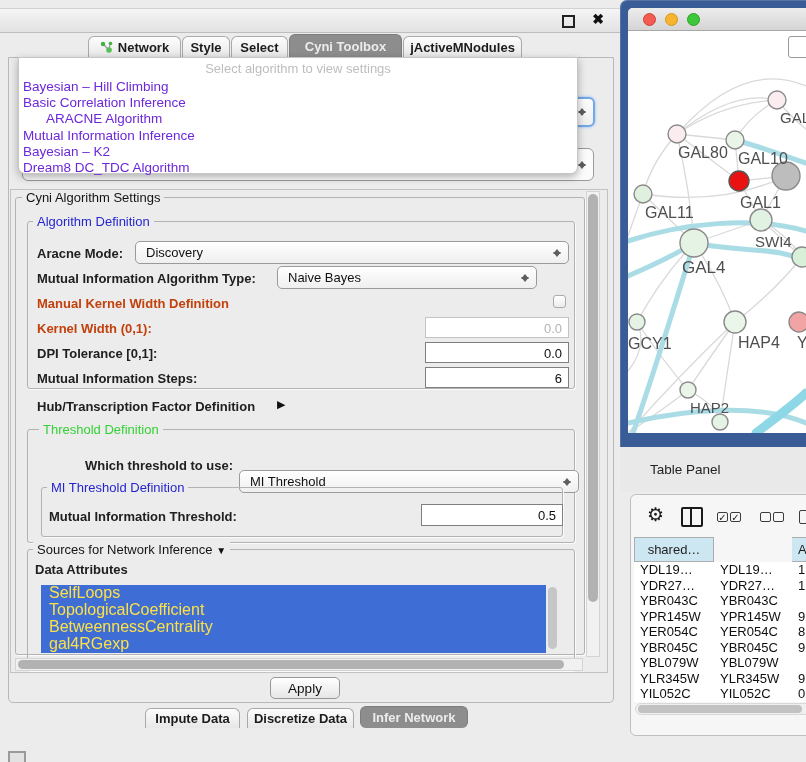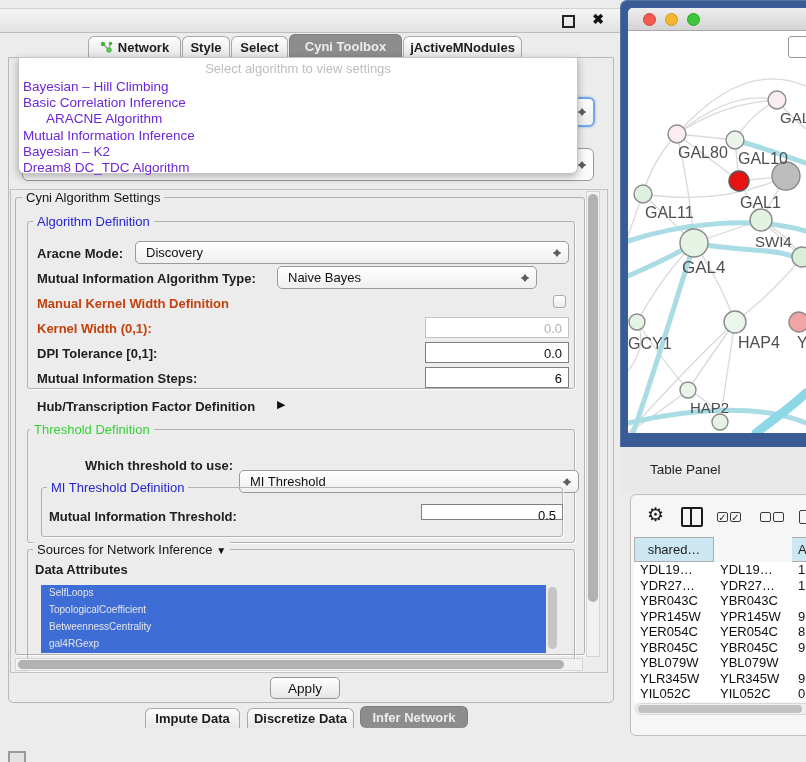--- a/index.html
+++ b/index.html
@@ -51,22 +51,22 @@
   .combo .cv{position:absolute;left:10px;top:3px;}
   .spin{position:absolute;right:6px;top:50%;width:9px;height:16px;margin-top:-8px;}
   .spin:before{content:"";position:absolute;left:0;top:0;border:4px solid transparent;border-bottom:5px solid #5e5e5e;}
   .spin:after{content:"";position:absolute;left:0;bottom:0;border:4px solid transparent;border-top:5px solid #5e5e5e;}
   .tfield{position:absolute;height:21px;background:#fff;border:1px solid #7f7f7f;box-sizing:border-box;
           font-size:13px;color:#0d0d0d;text-align:right;padding:3px 6px 0 0;}
   .tfield.dis{border-color:#c3c3c3;color:#b3b3b3;}
   .checkbox{position:absolute;width:13px;height:13px;border:1px solid #ababab;border-radius:3px;
             background:linear-gradient(#fff,#ececec);box-sizing:border-box;}
   .tri{font-size:11px;color:#111;}
-  .attr-item{position:absolute;left:0;width:100%;height:17px;background:#3e6ed5;color:#e5e5e5;
-             font-size:10px;line-height:16px;padding-left:8px;box-sizing:border-box;}
+  .attr-item{position:absolute;left:0;width:100%;height:17px;background:#3e6ed5;color:#fde047;
+             font-size:16px;line-height:16px;padding-left:8px;box-sizing:border-box;}
   .vsb{position:absolute;background:#f1f1f1;border:1px solid #d4d4d4;box-sizing:border-box;}
   .thumb{position:absolute;background:#b2b2b2;border-radius:6px;}
 
   .apply-btn{left:270px;top:677px;width:68px;height:20px;background:linear-gradient(#ffffff,#e6e6e6);
              border:1px solid #979797;border-radius:5px;font-size:13.5px;color:#111;
              display:flex;align-items:center;justify-content:center;}
 
   
   .netframe{left:620px;top:0;width:186px;height:447px;background:#3a5c96;border-radius:7px 0 0 0;
             box-shadow:inset 1px 1px 0 rgba(255,255,255,.15);}
@@ -186,32 +186,32 @@
     <span class="lbl" style="left:26px;top:156px;">DPI Tolerance [0,1]:</span>
     <div class="tfield" style="left:414px;top:152px;width:144px;">0.0</div>
 
     <span class="lbl" style="left:26px;top:181px;">Mutual Information Steps:</span>
     <div class="tfield" style="left:414px;top:177px;width:144px;">6</div>
 
     <span class="lbl" style="left:26px;top:209px;">Hub/Transcription Factor Definition</span>
     <span class="tri" style="position:absolute;left:266px;top:208px;">▶</span>
 
     <div class="group" style="left:16px;top:239px;width:546px;height:112px;">
-      <span class="gtitle green" style="left:2px;">Threshold Definition</span>
+      <span class="gtitle green" style="left:11px;">Threshold Definition</span>
     </div>
     <span class="lbl" style="left:74px;top:268px;">Which threshold to use:</span>
     <div class="combo" style="left:228px;top:280px;width:340px;">
       <span class="cv">MI Threshold</span>
       <span class="spin"></span>
     </div>
     <div class="group" style="left:30px;top:297px;width:520px;height:48px;">
       <span class="gtitle blue" style="left:5px;">MI Threshold Definition</span>
     </div>
     <span class="lbl" style="left:38px;top:319px;">Mutual Information Threshold:</span>
-    <div class="tfield" style="left:410px;top:314px;width:142px;height:16px;">0.5</div>
+    <div class="tfield" style="left:410px;top:314px;width:142px;height:22px;">0.5</div>
 
     <div class="group" style="left:16px;top:359px;width:546px;height:120px;">
       <span class="gtitle black" style="left:5px;">
         <span>Sources for Network Inference</span>
         <span class="tri" style="font-size:10px;">▼</span>
       </span>
     </div>
     <span class="lbl" style="left:24px;top:372px;">Data Attributes</span>
     <div style="position:absolute;left:30px;top:395px;width:505px;height:68px;background:#fff;overflow:hidden;" id="attr-list">
         <div class="attr-item" style="top: 0px;">SelfLoops</div>

